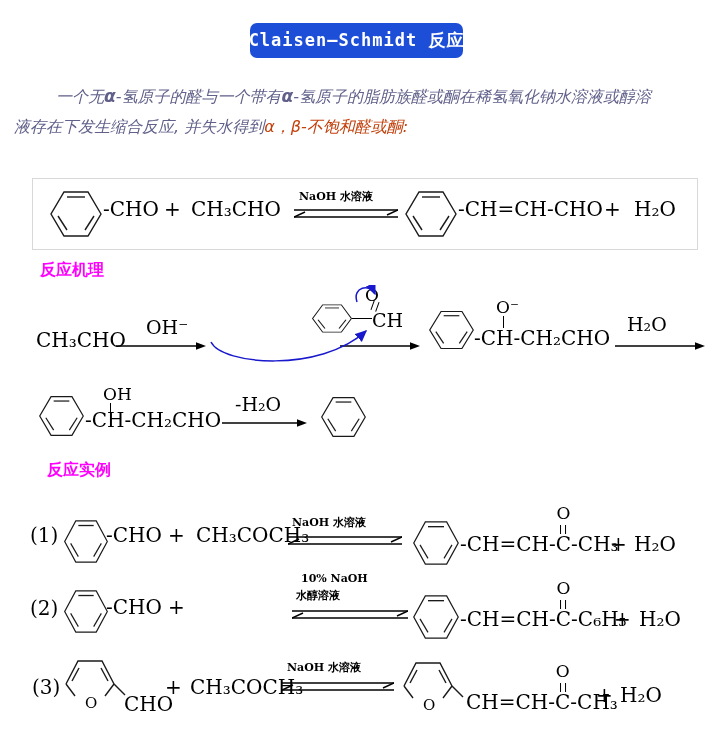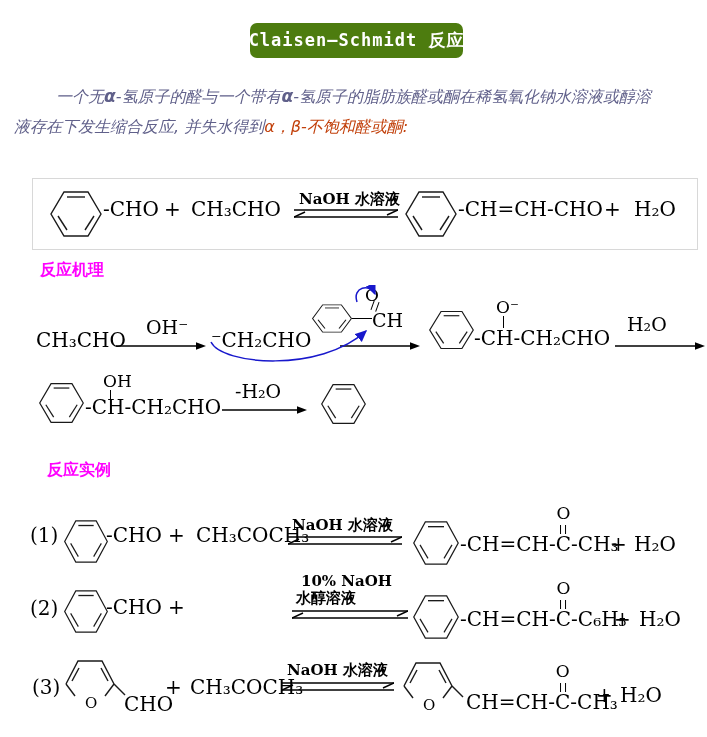--- a/index.html
+++ b/index.html
@@ -3,23 +3,23 @@
 <meta charset="utf-8">
 <style>
   html,body{margin:0;padding:0;}
   body{width:707px;height:737px;position:relative;background:#fff;overflow:hidden;
        font-family:"DejaVu Sans",sans-serif;}
   .abs{position:absolute;}
   .f{font-family:"DejaVu Serif",serif;color:#000;white-space:nowrap;line-height:1.15;}
   .f20{font-size:20px;}
   .f19{font-size:19px;}
   .f18{font-size:17px;}
-  .cond{font-family:"DejaVu Serif",serif;font-weight:bold;font-size:15px;color:#000;white-space:nowrap;line-height:1.1;}
+  .cond{font-family:"DejaVu Serif",serif;font-weight:bold;font-size:11px;color:#000;white-space:nowrap;line-height:1.1;}
   .mag{color:#ff00ff;font-weight:bold;font-size:16px;white-space:nowrap;}
-  .banner{display:flex;align-items:center;justify-content:center;background:#4d7c0f;border-radius:7px;
+  .banner{display:flex;align-items:center;justify-content:center;background:#1d4ed8;border-radius:7px;
           color:#fff;font-family:"DejaVu Sans Mono",monospace;font-weight:bold;font-size:17px;letter-spacing:1px;white-space:nowrap;}
   .intro{font-size:16px;line-height:30px;color:#60608a;text-indent:42px;font-style:italic;}
   .alpha{font-weight:bold;font-size:17px;}
   .red{color:#c2410c;text-indent:0;}
   .box{border:1px solid #d8d8d8;background:#fff;}
   .vbond{position:absolute;width:0;border-left:1.4px solid #000;}
   .hbond{position:absolute;height:0;border-top:1.4px solid #000;}
   .dblv{width:4px;height:9px;border-left:1.4px solid #000;border-right:1.4px solid #000;margin:1px auto 0;}
   .dslant{position:absolute;width:4px;height:10px;border-left:1.3px solid #000;border-right:1.3px solid #000;transform:rotate(20deg);}
   .ca{position:relative;display:inline-block;}
@@ -82,21 +82,20 @@
 
 <span class="mag abs" style="left:40px;top:260px">反应机理</span>
 
 <div class="abs" style="left:0;top:285px;width:707px;height:98px">
   <span class="f f20 abs" style="left:36px;top:44px">CH₃CHO</span>
   <span class="f f19 abs" style="left:146px;top:32px">OH⁻</span>
   <span class="abs" style="left:116px;top:52px"><svg width="90" height="12" viewBox="0 0 90 12">
         <line x1="0" y1="6" x2="86" y2="6" stroke="black" stroke-width="1.4"></line>
         <path d="M90,6 L80,2.2 L80,9.8 Z" fill="black"></path>
       </svg></span>
-  <span class="f f20 abs" style="left:211px;top:44px">⁻CH₂CHO</span>
 
   <svg class="ring abs" style="left:311px;top:18px" width="42" height="31" viewBox="0 0 54 50" preserveAspectRatio="none">
       <use href="#hexg"></use>
     </svg>
   <span class="hbond" style="left:352px;top:33px;width:20px"></span>
   <span class="f f18 abs" style="left:365px;top:1px">O</span>
   <span class="dslant" style="left:372px;top:16px"></span>
   <span class="f f19 abs" style="left:372px;top:25px">CH</span>
   <span class="abs" style="left:340px;top:52px"><svg width="80" height="12" viewBox="0 0 80 12">
         <line x1="0" y1="6" x2="76" y2="6" stroke="black" stroke-width="1.4"></line>
@@ -114,21 +113,21 @@
         <line x1="0" y1="6" x2="86" y2="6" stroke="black" stroke-width="1.4"></line>
         <path d="M90,6 L80,2.2 L80,9.8 Z" fill="black"></path>
       </svg></span>
 
   <svg class="ovl" width="707" height="98">
     <path d="M211,57 C222,80 320,88 366,46" fill="none" stroke="#1818cc" stroke-width="1.5" marker-end="url(#bmk)"></path>
     <path d="M357,17 C352,2 370,-2 375,9" fill="none" stroke="#1818cc" stroke-width="1.5" marker-end="url(#bmk)"></path>
   </svg>
 </div>
 
-<div class="abs" style="left:0;top:369px;width:568px;height:78px">
+<div class="abs" style="left:0;top:382px;width:568px;height:78px">
   <svg class="ring abs" style="left:38px;top:12px" width="47" height="44" viewBox="0 0 54 50" preserveAspectRatio="none">
       <use href="#hexg"></use>
     </svg>
   <span class="f f18 abs" style="left:103px;top:3px">OH</span>
   <span class="vbond" style="left:110px;top:21px;height:12px"></span>
   <span class="f f20 abs" style="left:85px;top:27px">-CH-CH₂CHO</span>
   <span class="f f19 abs" style="left:235px;top:12px">-H₂O</span>
   <span class="abs" style="left:222px;top:32px"><svg width="85" height="12" viewBox="0 0 85 12">
         <line x1="0" y1="6" x2="81" y2="6" stroke="black" stroke-width="1.4"></line>
         <path d="M85,6 L75,2.2 L75,9.8 Z" fill="black"></path>

